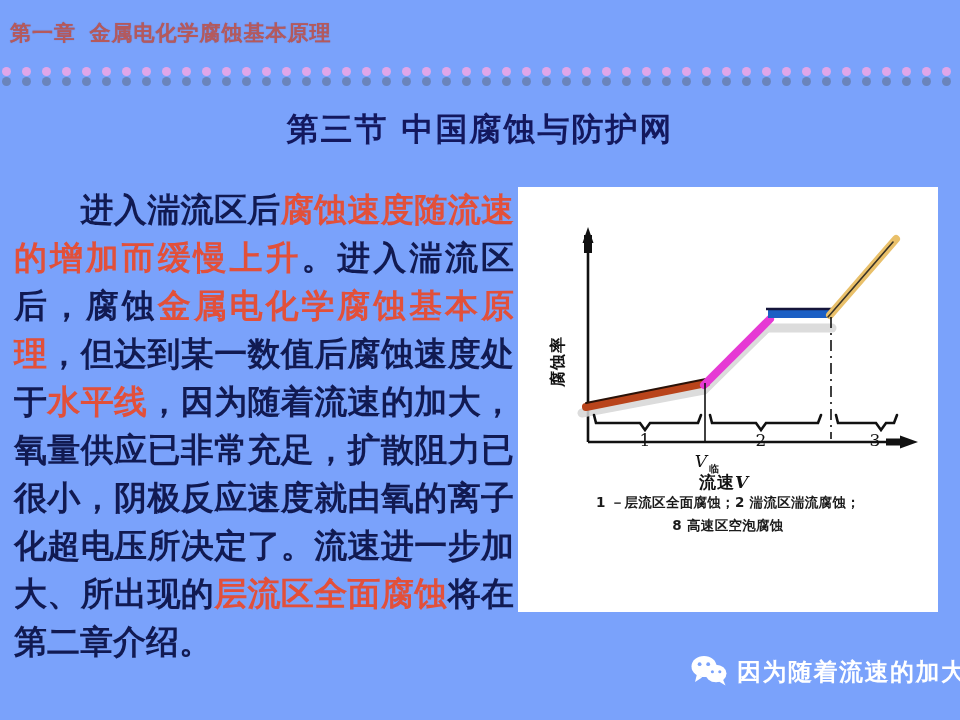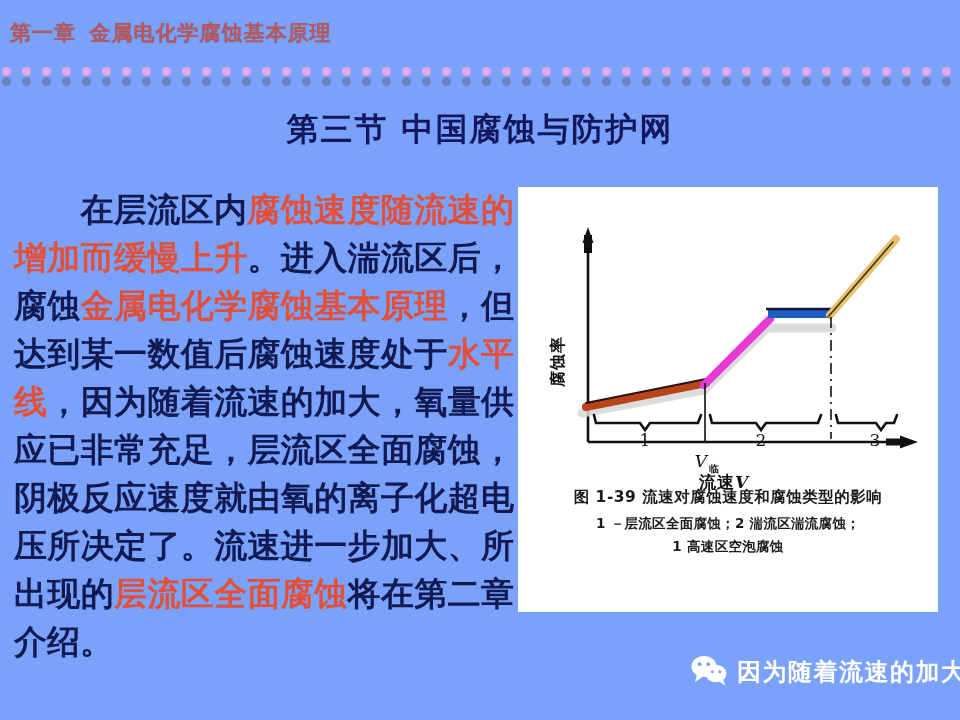--- a/index.html
+++ b/index.html
@@ -257,21 +257,21 @@
       <span class="dot" style="left: 862px;"></span>
       <span class="dot" style="left: 882px;"></span>
       <span class="dot" style="left: 902px;"></span>
       <span class="dot" style="left: 922px;"></span>
       <span class="dot" style="left: 942px;"></span>
     </div>
 </div>
 
 <div id="slide-title">第三节  中国腐蚀与防护网</div>
 
-<div id="body-text"><span class="indent"></span><span>在层流区内</span><span class="hl">腐蚀速度随流速的增加而缓慢上升</span><span>。进入湍流区后，腐蚀</span><span class="hl">金属电化学腐蚀基本原理</span><span>，但达到某一数值后腐蚀速度处于</span><span class="hl">水平线</span><span>，因为随着流速的加大，氧量供应已非常充足，层流区全面腐蚀，阴极反应速度就由氧的离子化超电压所决定了。流速进一步加大、所出现的</span><span class="hl">层流区全面腐蚀</span><span>将在第二章介绍。</span></div>
+<div id="body-text"><span class="indent"></span><span>进入湍流区后</span><span class="hl">腐蚀速度随流速的增加而缓慢上升</span><span>。进入湍流区后，腐蚀</span><span class="hl">金属电化学腐蚀基本原理</span><span>，但达到某一数值后腐蚀速度处于</span><span class="hl">水平线</span><span>，因为随着流速的加大，氧量供应已非常充足，扩散阻力已很小，阴极反应速度就由氧的离子化超电压所决定了。流速进一步加大、所出现的</span><span class="hl">层流区全面腐蚀</span><span>将在第二章介绍。</span></div>
 
 <div id="figure-panel">
 
   <div id="plot-area">
     <svg width="420" height="305" viewBox="0 0 420 305">
 
       <text id="y-axis-label" x="0" y="0" transform="translate(45,200) rotate(-90)" font-family="DejaVu Sans, sans-serif" font-size="16" font-weight="bold" fill="#111111" letter-spacing="1">腐蚀率</text>
 
       <line x1="70" y1="52" x2="70" y2="255" stroke="#111111" stroke-width="2.6"></line>
 
@@ -319,23 +319,22 @@
       <text x="357" y="259" text-anchor="middle" font-family="DejaVu Serif, serif" font-size="17" fill="#111111">3</text>
 
       <text x="183" y="280" text-anchor="middle" font-family="DejaVu Serif, serif" font-style="italic" font-size="17" fill="#111111">V</text>
       <text x="196" y="285" text-anchor="middle" font-family="DejaVu Sans, sans-serif" font-size="10" font-weight="bold" fill="#111111">临</text>
 
       <text x="206" y="301" text-anchor="middle" font-family="DejaVu Sans, sans-serif" font-size="17" font-weight="bold" fill="#111111" letter-spacing="1">流速<tspan font-style="italic" font-family="DejaVu Serif, serif">V</tspan></text>
     </svg>
   </div>
 
   <div id="figure-caption">
-    <div class="cap-main">图 1-39    流速对腐蚀速度和腐蚀类型的影响</div>
     <div class="cap-sub">1 －层流区全面腐蚀；2    湍流区湍流腐蚀；</div>
-    <div class="cap-sub2">1    高速区空泡腐蚀</div>
+    <div class="cap-sub2">8    高速区空泡腐蚀</div>
   </div>
 </div>
 
 <div id="watermark">
   <span class="wm-icon">
     <svg width="38" height="32" viewBox="0 0 38 32">
 
       <ellipse cx="14" cy="12.5" rx="12.5" ry="10.5" fill="#ffffff"></ellipse>
       <polygon points="7,20 5,28 12,23.5" fill="#ffffff"></polygon>
       <circle cx="9.6" cy="10.2" r="1.9" fill="#7aa2fb"></circle>

